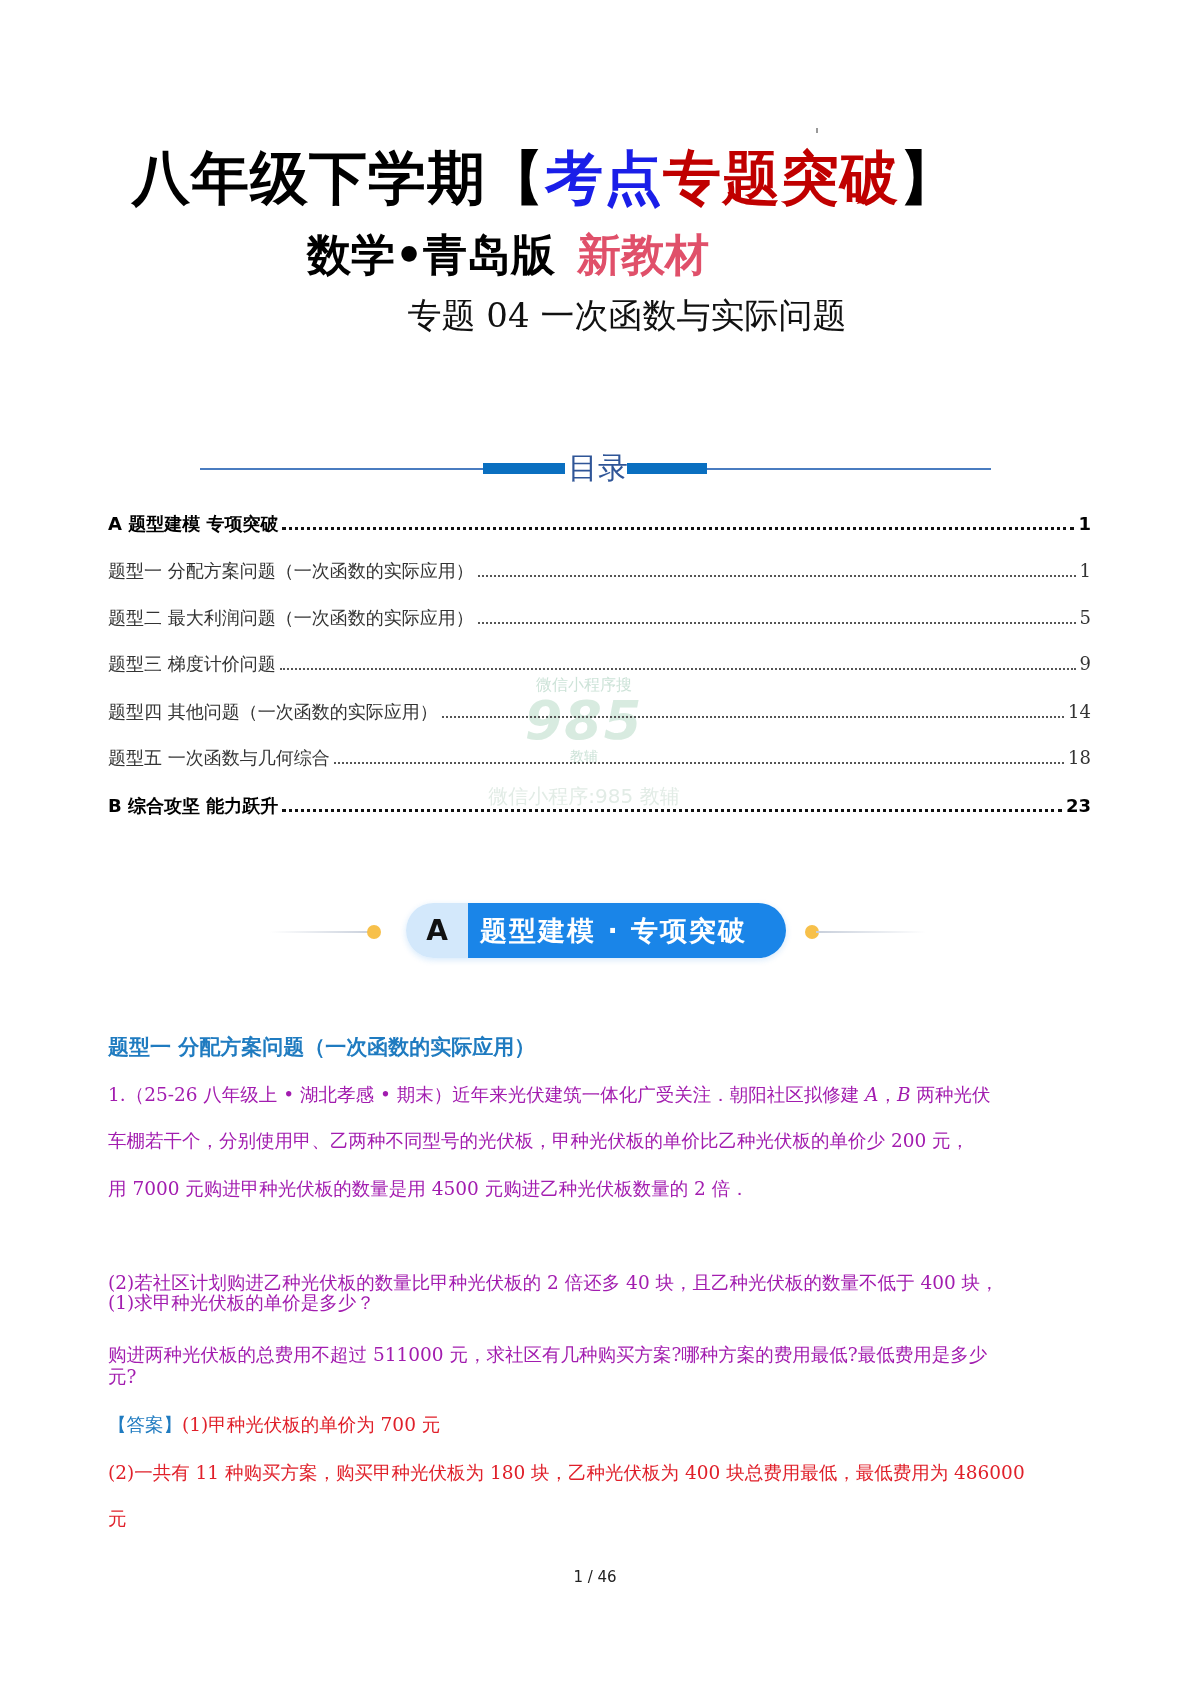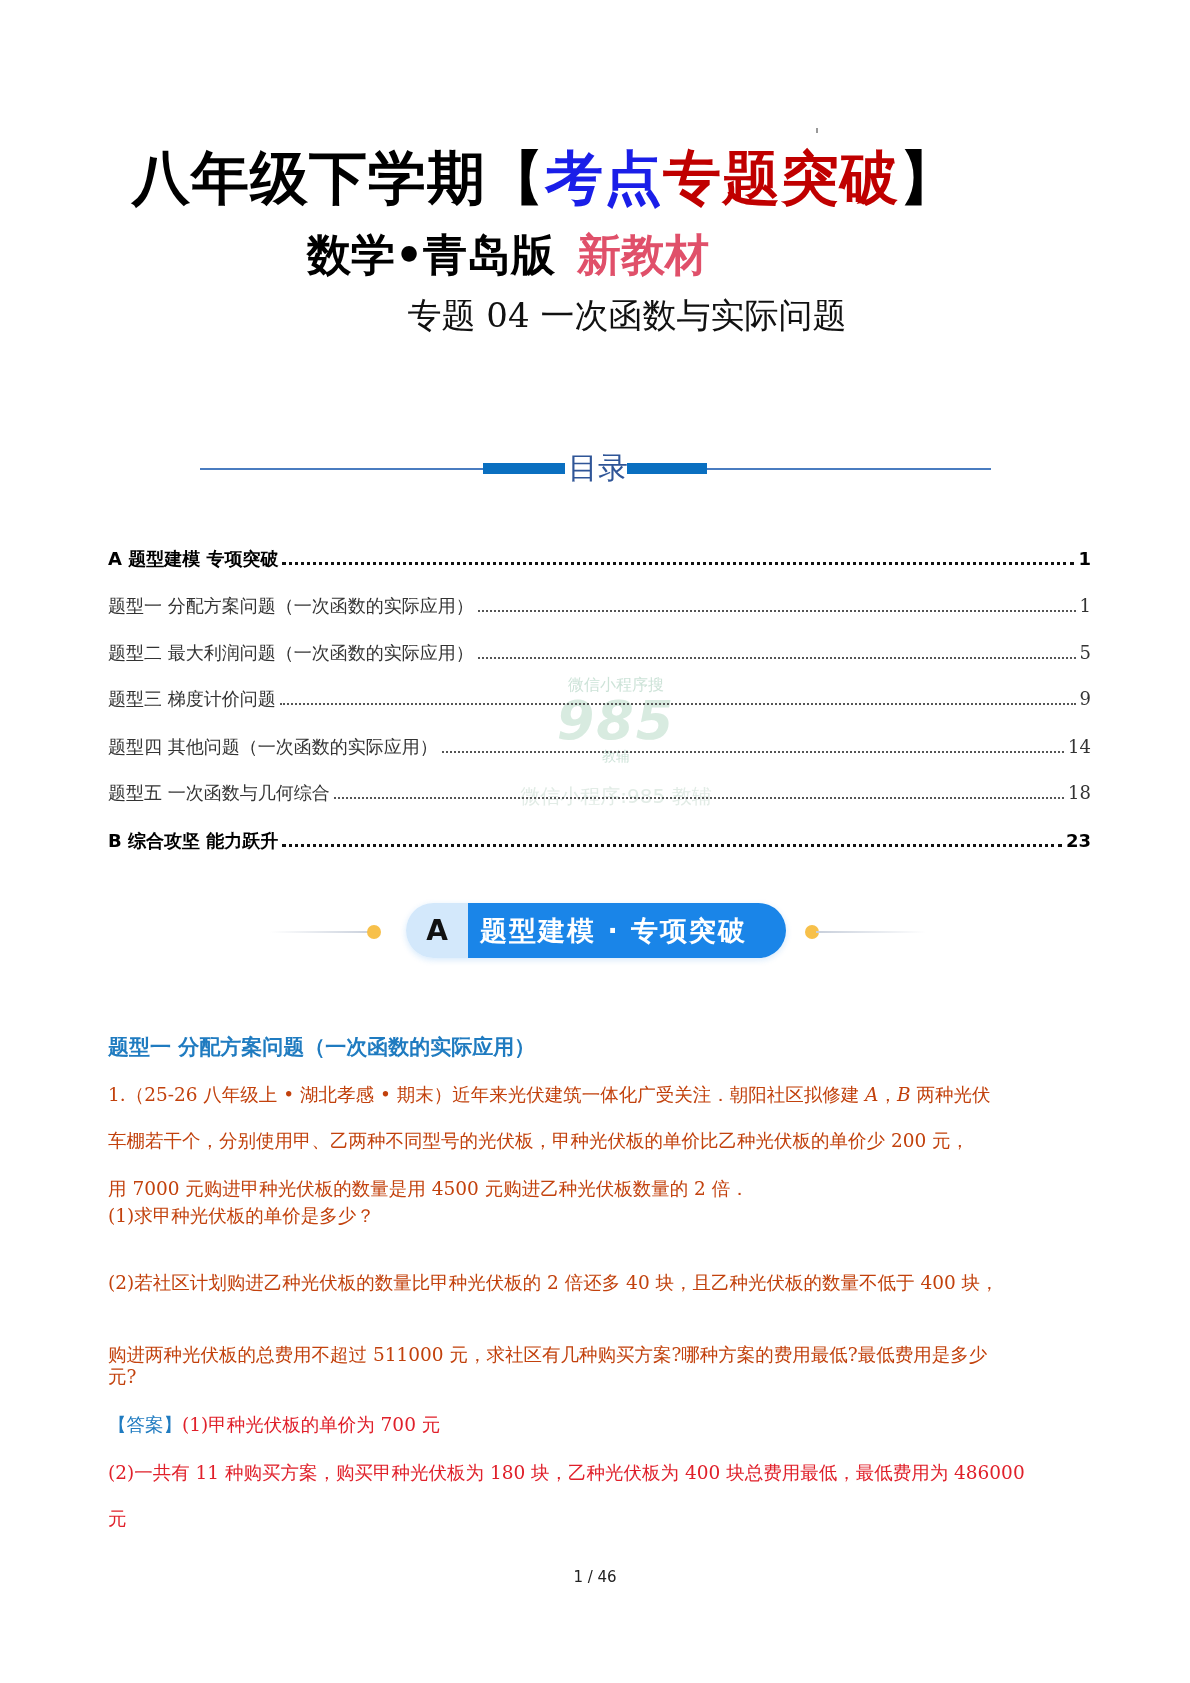--- a/index.html
+++ b/index.html
@@ -19,28 +19,28 @@
             font-family:"DejaVu Serif","Liberation Serif",serif; font-size:34px;
             color:#111; line-height:46px; white-space:nowrap;padding-left:32px; }
   .tiny-mark { left:816px; top:128px; width:2px; height:5px; background:#999; }
 
   .toc-line { top:468px; height:2px; background:#4a7cc0; }
   .toc-bar { top:463px; height:11px; background:#0a6fc0; }
   .toc-title { top:448px; left:568px; font-family:"DejaVu Sans","Liberation Sans",sans-serif;
                font-size:30px; color:#2f5597; line-height:40px; }
 
   .toc-row { left:108px; width:983px; height:28px; display:flex; align-items:flex-end;
-             font-size:18px; line-height:24px; color:#333;margin-top:35px; }
+             font-size:18px; line-height:24px; color:#333; }
   .toc-row.bold { font-weight:bold; color:#000; font-family:"DejaVu Sans","Liberation Sans",sans-serif; }
   .toc-row .lbl { white-space:nowrap; }
   .toc-row .dots { flex:1; border-bottom:2px dotted #555; margin:0 4px 6px 4px; height:0; }
   .toc-row.bold .dots { border-bottom:3px dotted #111; }
   .toc-row .pg { white-space:nowrap; }
 
-  .watermark { left:496px; top:675px; width:240px; text-align:center; color:#cde3d8;
+  .watermark { left:464px; top:675px; width:240px; text-align:center; color:#cde3d8;
                font-family:"DejaVu Sans","Liberation Sans",sans-serif; pointer-events:none; }
   .wm1 { font-size:16px; line-height:20px; }
   .wm2 { font-size:54px; font-weight:bold; line-height:52px; font-style:italic; letter-spacing:2px; color:#d8ebe0; }
   .wm3 { font-size:14px; line-height:18px; }
   .wm4 { font-size:20px; line-height:26px; margin-top:18px; color:#e2ece6; }
 
   .ban-line-l { left:270px; top:931px; width:104px; height:2px;
                 background:linear-gradient(to right, rgba(200,205,215,0), #c8cfdb); }
   .ban-line-r { left:816px; top:931px; width:110px; height:2px;
                 background:linear-gradient(to right, #c8cfdb, rgba(200,205,215,0)); }
@@ -48,21 +48,21 @@
   .pill { left:406px; top:903px; width:380px; height:55px; border-radius:28px; overflow:hidden;
           display:flex; box-shadow:0 2px 6px rgba(26,133,232,0.18); }
   .pill-a { width:62px; background:#d3e8fb; display:flex; align-items:center; justify-content:center;
             font-family:"DejaVu Sans","Liberation Sans",sans-serif; font-weight:bold; font-size:28px; color:#111; }
   .pill-b { flex:1; background:#1a85e8; display:flex; align-items:center; padding-left:12px;
             font-family:"DejaVu Sans","Liberation Sans",sans-serif; font-weight:bold; font-size:27px; color:#fff;
             letter-spacing:2px; white-space:nowrap; }
 
   .sec-h { left:108px; top:1032px; font-family:"DejaVu Sans","Liberation Sans",sans-serif;
            font-weight:bold; font-size:21px; color:#1f7bc0; line-height:30px; white-space:nowrap; }
-  .line { left:108px; width:985px; font-size:18.5px; line-height:26px; white-space:nowrap; color:#c2410c; }
+  .line { left:108px; width:985px; font-size:18.5px; line-height:26px; white-space:nowrap; color:#a21caf; }
   .ans { color:#e0202a; }
   .ans .tag { color:#1f7bc0; }
   .pagenum { left:0; width:1190px; top:1568px; text-align:center;
              font-family:"DejaVu Sans","Liberation Sans",sans-serif; font-size:15px; color:#222; }
   i.var { font-style:italic; }
 </style>
 </head>
 <body>
 
 <div class="abs tiny-mark"></div>
@@ -126,21 +126,21 @@
   <div class="pill-b">题型建模 · 专项突破</div>
 </div>
 <div class="abs ban-dot" style="left:805px;"></div>
 <div class="abs ban-line-r"></div>
 
 <div class="abs sec-h">题型一  分配方案问题（一次函数的实际应用）</div>
 
 <div class="abs line" style="top:1082px;"><span>1.（25-26 八年级上 • 湖北孝感 • 期末）近年来光伏建筑一体化广受关注．朝阳社区拟修建 </span><i class="var">A</i><span>，</span><i class="var">B</i><span> 两种光伏</span></div>
 <div class="abs line" style="top:1128px;">车棚若干个，分别使用甲、乙两种不同型号的光伏板，甲种光伏板的单价比乙种光伏板的单价少 200 元，</div>
 <div class="abs line" style="top:1176px;">用 7000 元购进甲种光伏板的数量是用 4500 元购进乙种光伏板数量的 2 倍．</div>
-<div class="abs line" style="top:1203px;">(1)求甲种光伏板的单价是多少？</div>
+<div class="abs line" style="top:1290px;">(1)求甲种光伏板的单价是多少？</div>
 <div class="abs line" style="top:1270px;">(2)若社区计划购进乙种光伏板的数量比甲种光伏板的 2 倍还多 40 块，且乙种光伏板的数量不低于 400 块，</div>
 <div class="abs line" style="top:1318px;margin-top:24px;">购进两种光伏板的总费用不超过 511000 元，求社区有几种购买方案?哪种方案的费用最低?最低费用是多少</div>
 <div class="abs line" style="top:1364px;">元?</div>
 
 <div class="abs line ans" style="top:1412px;"><span class="tag">【答案】</span><span>(1)甲种光伏板的单价为 700 元</span></div>
 <div class="abs line ans" style="top:1460px;">(2)一共有 11 种购买方案，购买甲种光伏板为 180 块，乙种光伏板为 400 块总费用最低，最低费用为 486000</div>
 <div class="abs line ans" style="top:1506px;">元</div>
 
 <div class="abs pagenum">1 / 46</div>
 

